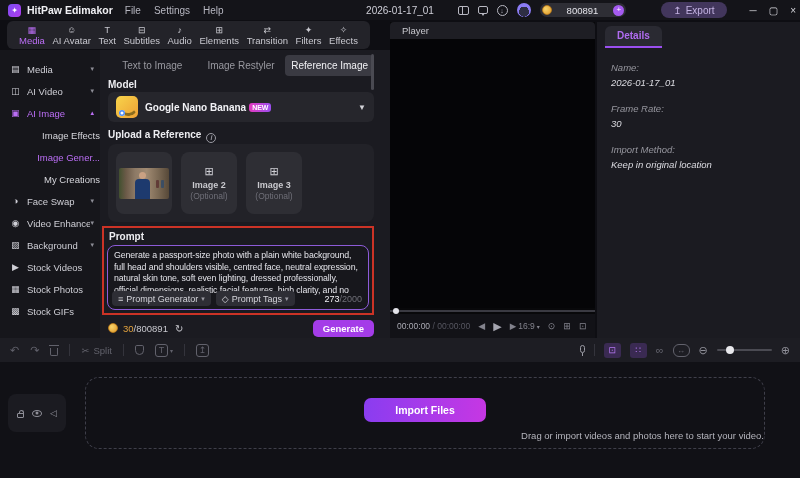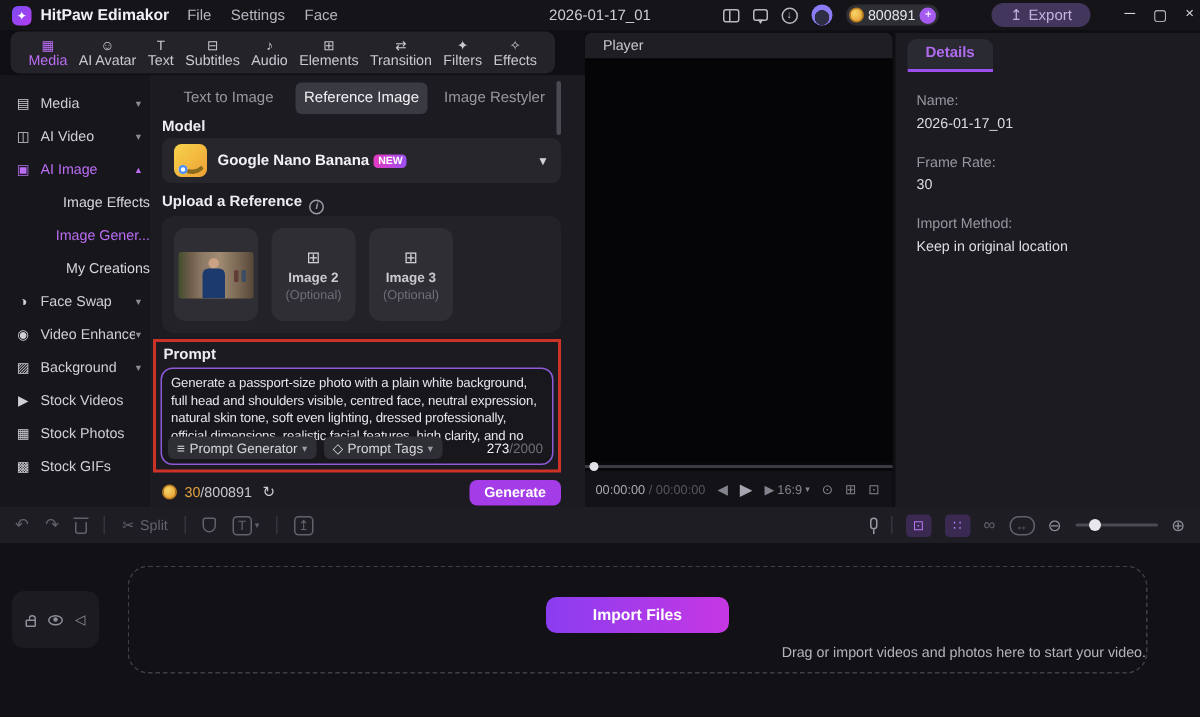--- a/index.html
+++ b/index.html
@@ -22,21 +22,21 @@
   .tb-right { position:absolute; right:4px; top:0; height:20px; display:flex; align-items:center; gap:9px; color:#b8b8c2; }
   .icon-panel { width:11px; height:9px; border:1px solid currentColor; border-radius:2px; position:relative; display:inline-block; }
   .icon-panel::after { content:""; position:absolute; left:3px; top:0; bottom:0; width:1px; background:currentColor; }
   .icon-bubble { width:10px; height:8px; border:1px solid currentColor; border-radius:2px; position:relative; display:inline-block; }
   .icon-bubble::after { content:""; position:absolute; left:2px; bottom:-3px;
     border-left:2px solid transparent; border-right:2px solid transparent; border-top:3px solid currentColor; }
   .icon-circ { width:11px; height:11px; border:1px solid currentColor; border-radius:50%;
     display:inline-flex; align-items:center; justify-content:center; font-size:7px; line-height:1; }
   .avatar { width:14px; height:14px; border-radius:50%;
     background:radial-gradient(circle at 50% 62%, #2e2e44 44%, #8b7bf5 45%); }
-  .coin-pill { height:14px; background:#2e2e35; border-radius:8px; display:flex; align-items:center; gap:3px; padding:0 2px 0 2px; }
+  .coin-pill { height:14px; background:#2e2e35; border-radius:8px; display:flex; align-items:center; gap:15px; padding:0 2px 0 2px; }
   .coin { width:10px; height:10px; border-radius:50%; background:radial-gradient(circle at 35% 35%, #f8d46a, #e0992b); border:1px solid #b97c1e; }
   .coin-val { color:#e4e4ea; font-size:9.5px; }
   .plus-btn { width:11px; height:11px; border-radius:50%; background:#a55bf0; color:#fff; display:flex; align-items:center; justify-content:center; font-size:8px; line-height:1; }
   .export-btn { height:16px; margin-left:26px; background:#42365c; color:#c3b2e2; border-radius:9px;
     display:flex; align-items:center; gap:4px; padding:0 12px; font-size:10px; }
   .win-btns { display:flex; gap:12px; margin-left:14px; color:#d4d4da; font-size:10px; }
   
   .ribbon { position:absolute; top:21px; left:7px; width:363px; height:28px; background:#232329; border-radius:6px;
     display:flex; align-items:center; justify-content:space-between; padding:0 12px; z-index:20; }
   .rb-tab { display:flex; flex-direction:column; align-items:center; gap:1px; color:#c9c9d0; cursor:default; }
@@ -118,21 +118,21 @@
   .ptime .cur { color:#a9a9b2; }
   .ptime .tot { color:#565660; }
   .pc-ic { font-size:9px; }
   .pc-play { font-size:11px; color:#a5a5af; }
   .ratio { display:flex; align-items:center; gap:2px; font-size:8.5px; }
   .ratio .car { font-size:6px; }
   
   .details { position:absolute; top:22px; left:597px; width:203px; height:316px; background:#1b1b21; }
   .det-tab { position:absolute; top:4px; left:8px; background:#2a2a32; border-radius:6px 6px 0 0; padding:4px 12px 5px;
     color:#b06cf0; font-weight:bold; font-size:10px; border-bottom:2px solid #9b4ff0; }
-  .det-fields { position:absolute; top:40px; left:14px; right:8px; }
+  .det-fields { position:absolute; top:40px; left:14px; right:8px;font-style:italic; }
   .det-lb { color:#97979f; font-size:9.5px; margin-bottom:4px; }
   .det-val { color:#dcdce2; font-size:9.5px; margin-bottom:15px; }
   
   .tl-toolbar { position:absolute; top:338px; left:0; right:0; height:24px; background:#1d1d23;
     display:flex; align-items:center; padding:0 10px; gap:11px; color:#62626c; }
   .tt-ic { font-size:11px; line-height:1; }
   .tt-split { display:flex; align-items:center; gap:4px; font-size:9.5px; }
   .tt-div { width:1px; height:12px; background:#34343c; }
   .icon-trash { width:8px; height:8px; border:1px solid currentColor; border-top:none; border-radius:0 0 2px 2px; position:relative; margin-top:3px; display:inline-block; }
   .icon-trash::before { content:""; position:absolute; top:-3px; left:-2px; right:-2px; height:1px; background:currentColor; }
@@ -167,21 +167,21 @@
 <body>
 
 <div id="app">
 
   <div class="titlebar">
     <span class="logo">✦</span>
     <span class="appname">HitPaw Edimakor</span>
     <div class="menus">
       <span>File</span>
       <span>Settings</span>
-      <span>Face</span>
+      <span>Help</span>
     </div>
     <span class="proj-title">2026-01-17_01</span>
     <div class="tb-right">
       <span class="icon-panel"></span>
       <span class="icon-bubble"></span>
       <span class="icon-circ">↓</span>
       <span class="avatar"></span>
       <div class="coin-pill">
         <span class="coin"></span>
         <span class="coin-val">800891</span>
@@ -288,22 +288,22 @@
     </div>
     <div class="sb-item">
       <span class="sb-ic">▩</span>
       <span class="sb-lb">Stock GIFs</span>
     </div>
   </div>
 
   <div class="genpanel">
     <div class="seg-tabs">
       <div class="seg">Text to Image</div>
+      <div class="seg">Image Restyler</div>
       <div class="seg active">Reference Image</div>
-      <div class="seg">Image Restyler</div>
     </div>
 
     <div class="sec-label" style="top:29px">Model</div>
     <div class="model-card">
       <span class="banana"></span>
       <div class="model-info">
         <div class="model-title-row">
           <span class="model-name">Google Nano Banana</span>
           <span class="new-badge">NEW</span>
         </div>

